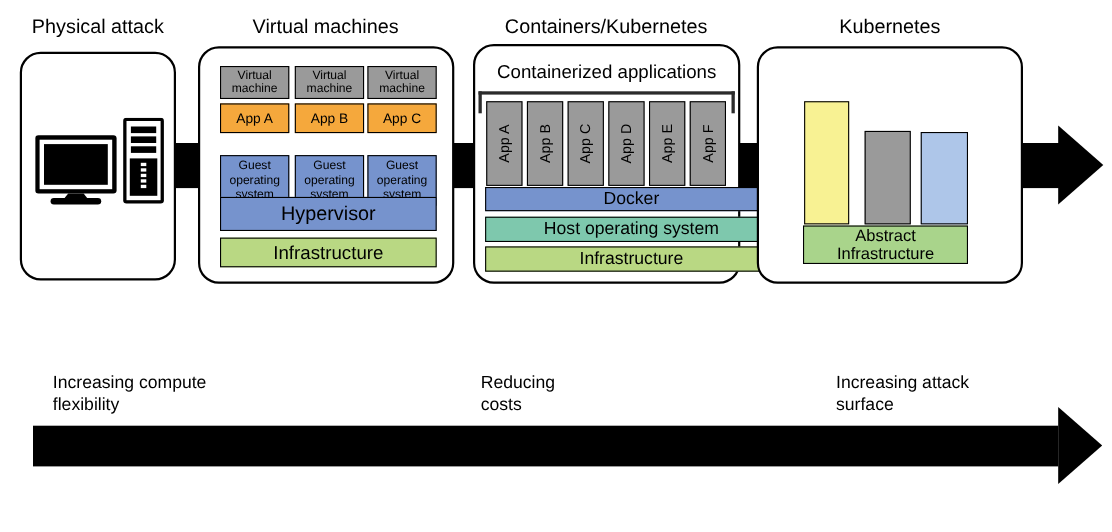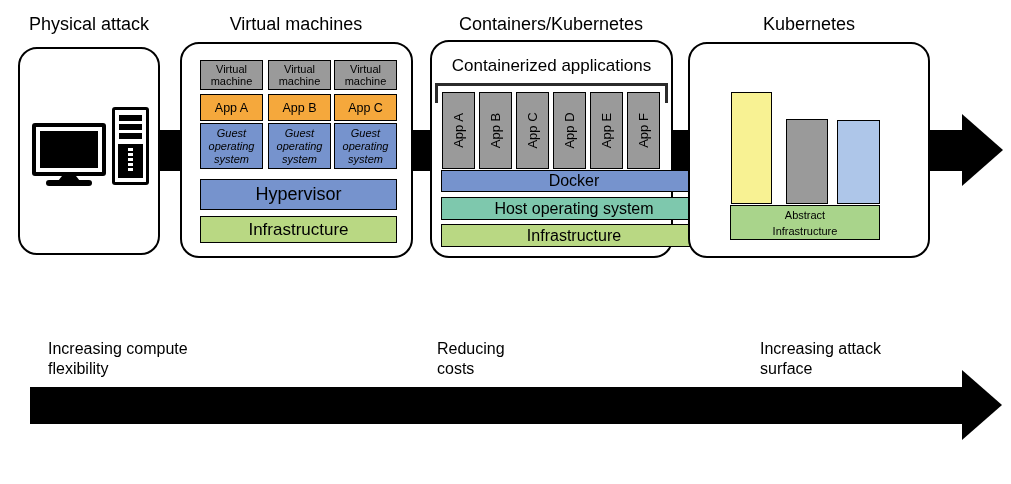--- a/index.html
+++ b/index.html
@@ -28,42 +28,42 @@
 
   
   .pc-icon{position:absolute;left:12px;top:58px;}
 
   
   .vm-col{position:absolute;width:63px;top:16px;box-sizing:border-box;}
   #vm-col-0{left:18px;} #vm-col-1{left:86px;} #vm-col-2{left:152px;}
   .cellbox{box-sizing:border-box;border:1.5px solid #000;display:flex;align-items:center;justify-content:center;text-align:center;}
   .vm-header{height:30px;background:var(--c-gray);font-size:11px;line-height:12.5px;}
   .vm-app{height:27px;margin-top:4px;background:var(--c-orange);font-size:12.5px;}
-  .vm-os{height:46px;margin-top:2px;background:var(--c-blue);font-size:11px;line-height:13px;padding:0 1px;font-style:italic;}
+  .vm-os{height:46px;margin-top:20px;background:var(--c-blue);font-size:11px;line-height:13px;padding:0 1px;}
   .vm-layer{position:absolute;left:18px;width:197px;}
   #vm-hypervisor{top:135px;height:31px;background:var(--c-blue);font-size:18px;}
   #vm-infra{top:172px;height:27px;background:var(--c-green);font-size:17px;}
 
   
   .cont-label{position:absolute;top:14px;left:0;width:239px;text-align:center;font-size:17px;white-space:nowrap;}
   .bracket{position:absolute;top:41px;left:3px;width:227px;height:17px;border-top:3px solid #2b2b2b;border-left:3px solid #2b2b2b;border-right:3px solid #2b2b2b;box-sizing:content-box;}
   .apps-row{position:absolute;top:50px;left:10px;display:flex;gap:4px;}
   .app-bar{width:33px;height:77px;background:var(--c-gray);border:1.5px solid #000;box-sizing:border-box;display:flex;align-items:center;justify-content:center;}
   .app-bar span{transform:rotate(-90deg);font-size:13px;white-space:nowrap;}
   .c-row{position:absolute;left:9px;width:266px;box-sizing:border-box;border:1.5px solid #000;display:flex;align-items:center;justify-content:center;}
   #row-docker{top:128px;height:22px;background:var(--c-blue);font-size:16px;}
   #row-hostos{top:155px;height:23px;background:var(--c-teal);font-size:16px;}
   #row-cinfra{top:182px;height:23px;background:var(--c-green);font-size:16px;}
 
   
   .sbar{position:absolute;border:1.5px solid #000;box-sizing:border-box;}
   #sbar-yellow{left:41px;top:48px;width:41px;height:112px;background:var(--c-yellow);}
   #sbar-gray{left:96px;top:75px;width:42px;height:85px;background:var(--c-gray);}
   #sbar-blue{left:147px;top:76px;width:43px;height:84px;background:var(--c-lightblue);}
-  #abstract-box{position:absolute;left:40px;top:161px;width:150px;height:35px;background:var(--c-sgreen);border:1.5px solid #000;box-sizing:border-box;display:flex;align-items:center;justify-content:center;text-align:center;font-size:11px;line-height:16px;}
+  #abstract-box{position:absolute;left:40px;top:161px;width:150px;height:35px;background:var(--c-sgreen);border:1.5px solid #000;box-sizing:border-box;display:flex;align-items:center;justify-content:center;text-align:center;font-size:15px;line-height:16px;}
 
   .two-line{white-space:pre-line;}
 
   
   .bottom-label{position:absolute;top:339px;font-size:16px;line-height:19.5px;white-space:pre-line;}
   #blabel-0{left:48px;} #blabel-1{left:437px;} #blabel-2{left:760px;}
   #bottom-arrow-body{position:absolute;left:30px;top:387px;width:932px;height:37px;background:#000;}
   #head-bottom{left:962px;top:370px;border-top:35.5px solid transparent;border-bottom:35.5px solid transparent;border-left:40px solid #000;}
 </style>
 </head>

